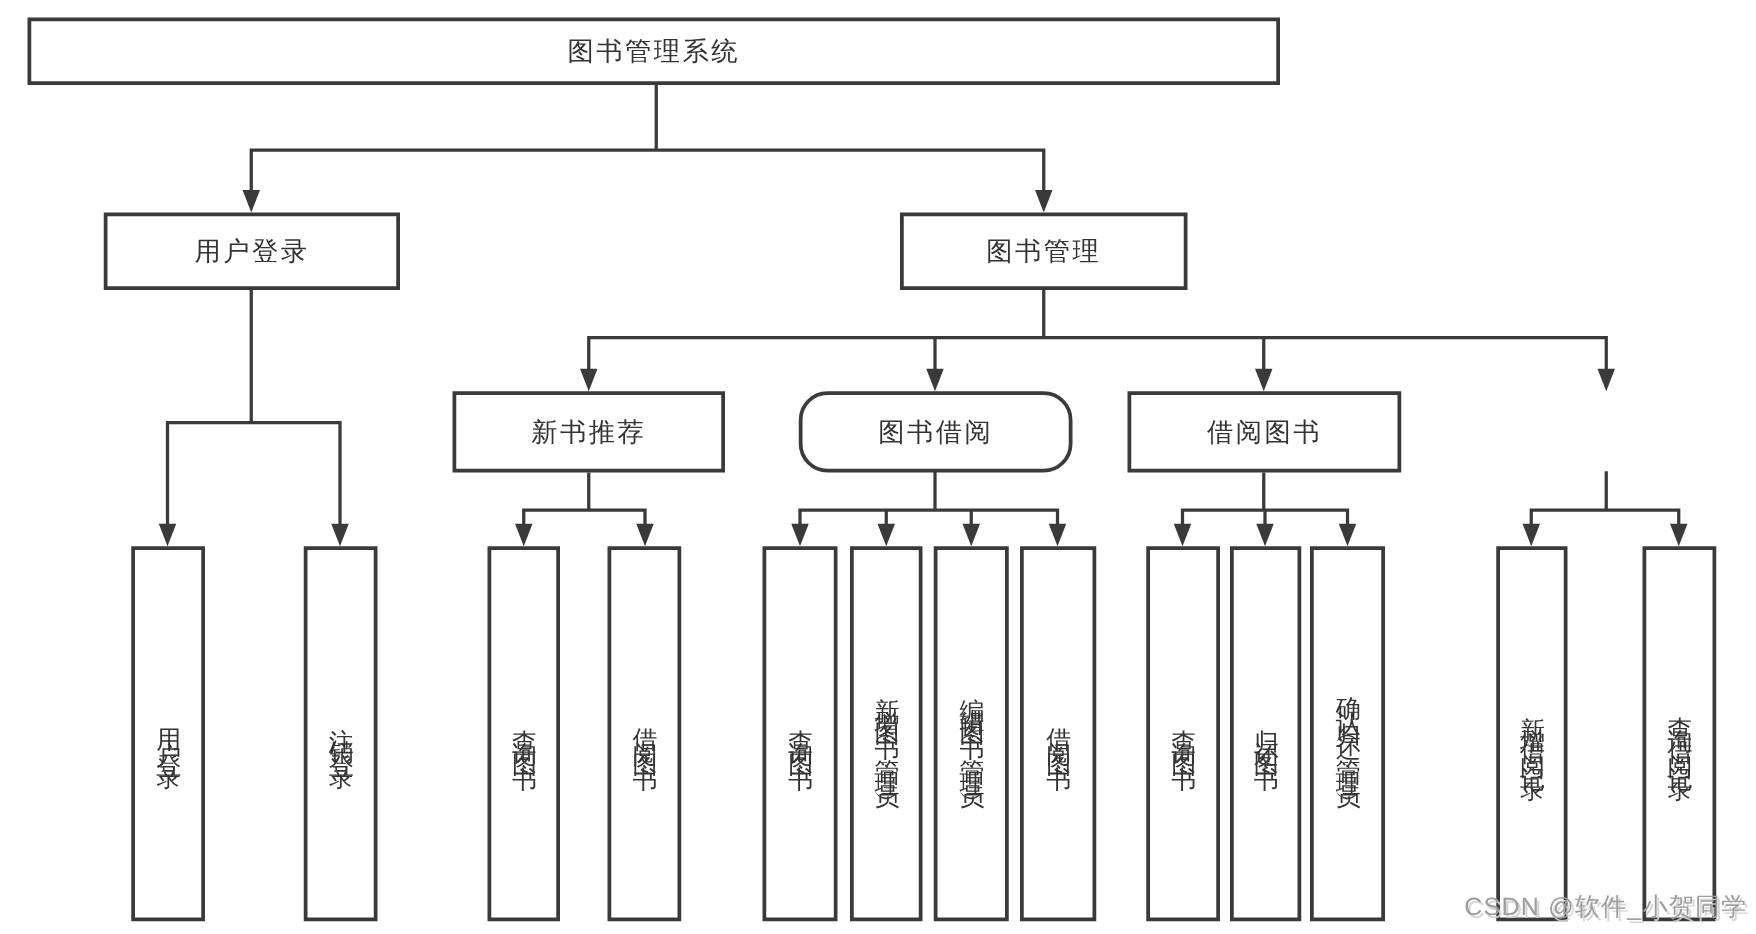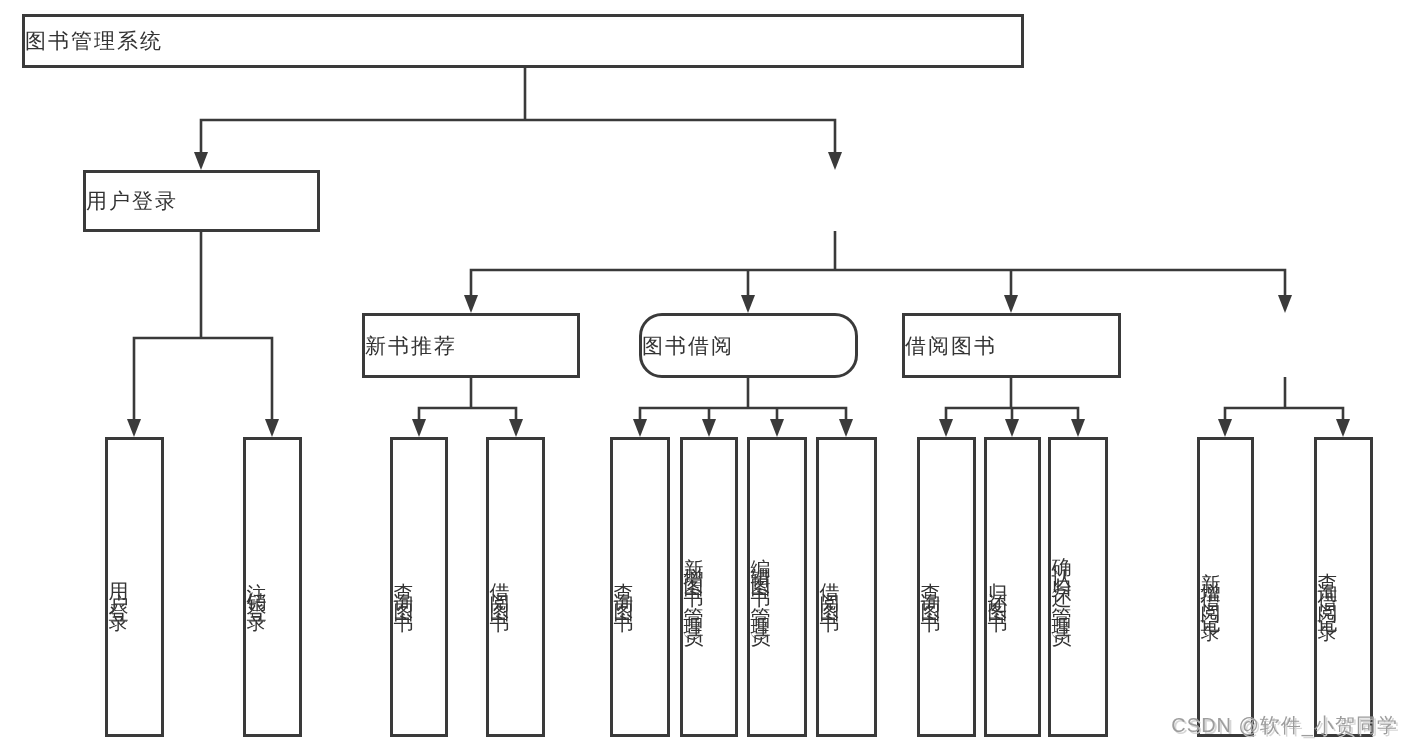--- a/index.html
+++ b/index.html
@@ -9,21 +9,21 @@
     background:#ffffff;
     font-family:"Liberation Sans", sans-serif;
     overflow:hidden;
   }
   .wires{position:absolute;left:0;top:0;width:1405px;height:747px;}
   .box{
     position:absolute;
     box-sizing:border-box;
     background:#ffffff;
     border:3px solid #3a3a3a;
-    display:flex;align-items:center;
+    display:flex;align-items:center;justify-content:center;
     color:#333333;
   }
   .hlabel{font-size:21px;letter-spacing:2px;white-space:nowrap;}
   .leaf .vt{
     writing-mode:vertical-rl;
     text-orientation:mixed;
     font-size:20px;
     line-height:1.1;
     letter-spacing:10px;
     color:#333333;
@@ -95,20 +95,23 @@
     </g>
   </svg>
 
   <div class="box" style="left:22px;top:14px;width:1002px;height:54px;">
     <span class="hlabel">图书管理系统</span>
   </div>
 
   <div class="box" style="left:83px;top:170px;width:237px;height:62px;">
     <span class="hlabel">用户登录</span>
   </div>
+  <div class="box" style="left:720px;top:170px;width:230px;height:62px;">
+    <span class="hlabel">图书管理</span>
+  </div>
 
   <div class="box" style="left:362px;top:313px;width:218px;height:65px;">
     <span class="hlabel">新书推荐</span>
   </div>
   <div class="box" style="left:639px;top:313px;width:219px;height:65px;border-radius:23px;">
     <span class="hlabel">图书借阅</span>
   </div>
   <div class="box" style="left:902px;top:313px;width:219px;height:65px;">
     <span class="hlabel">借阅图书</span>
   </div>

